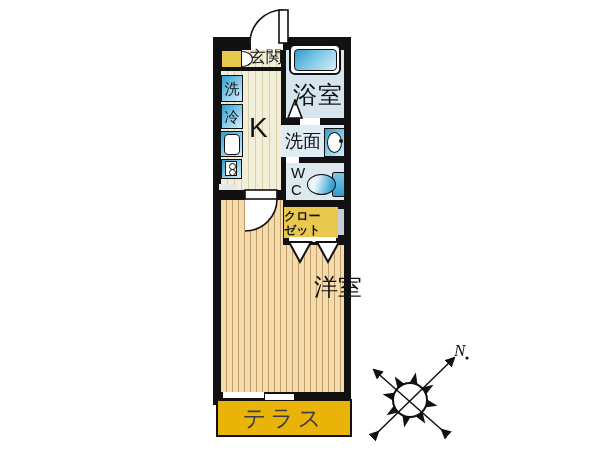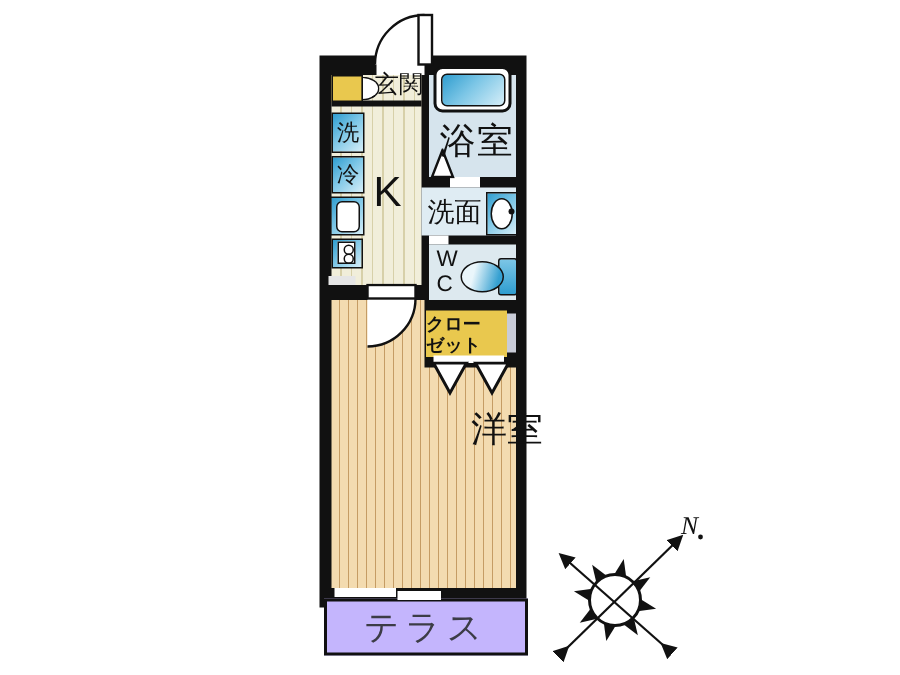--- a/index.html
+++ b/index.html
@@ -7,21 +7,21 @@
          font-family:"Liberation Sans",sans-serif;color:#111;}
   .abs{position:absolute;}
   .wall{background:#111111;}
   .kfloor{background:#f1eeda;
     background-image:repeating-linear-gradient(to right,transparent 0,transparent 6px,#d7d0a9 6px,#d7d0a9 7px);}
   .wood{background:#f3dbb0;
     background-image:repeating-linear-gradient(to right,transparent 0,transparent 5px,#c59c64 5px,#c59c64 6px);}
   .bathfloor{background:#d6e4ed;}
   .wetfloor{background:#dfecf3;}
   .closet{background:#e9c84e;}
-  .terrace{background:#c4b5fd;border:2px solid #111;box-sizing:border-box;}
+  .terrace{background:#eab308;border:2px solid #111;box-sizing:border-box;}
   .bluefix{background:linear-gradient(135deg,#2f9dcf 0%,#7cc6e6 45%,#d6eef8 100%);
            border:1.5px solid #111;box-sizing:border-box;}
   .whitegap{background:#ffffff;}
   .lbl{position:absolute;color:#111;line-height:1;white-space:nowrap;}
   .ctr{display:flex;align-items:center;justify-content:center;}
   svg{display:block;}
 </style>
 </head>
 <body>
 

